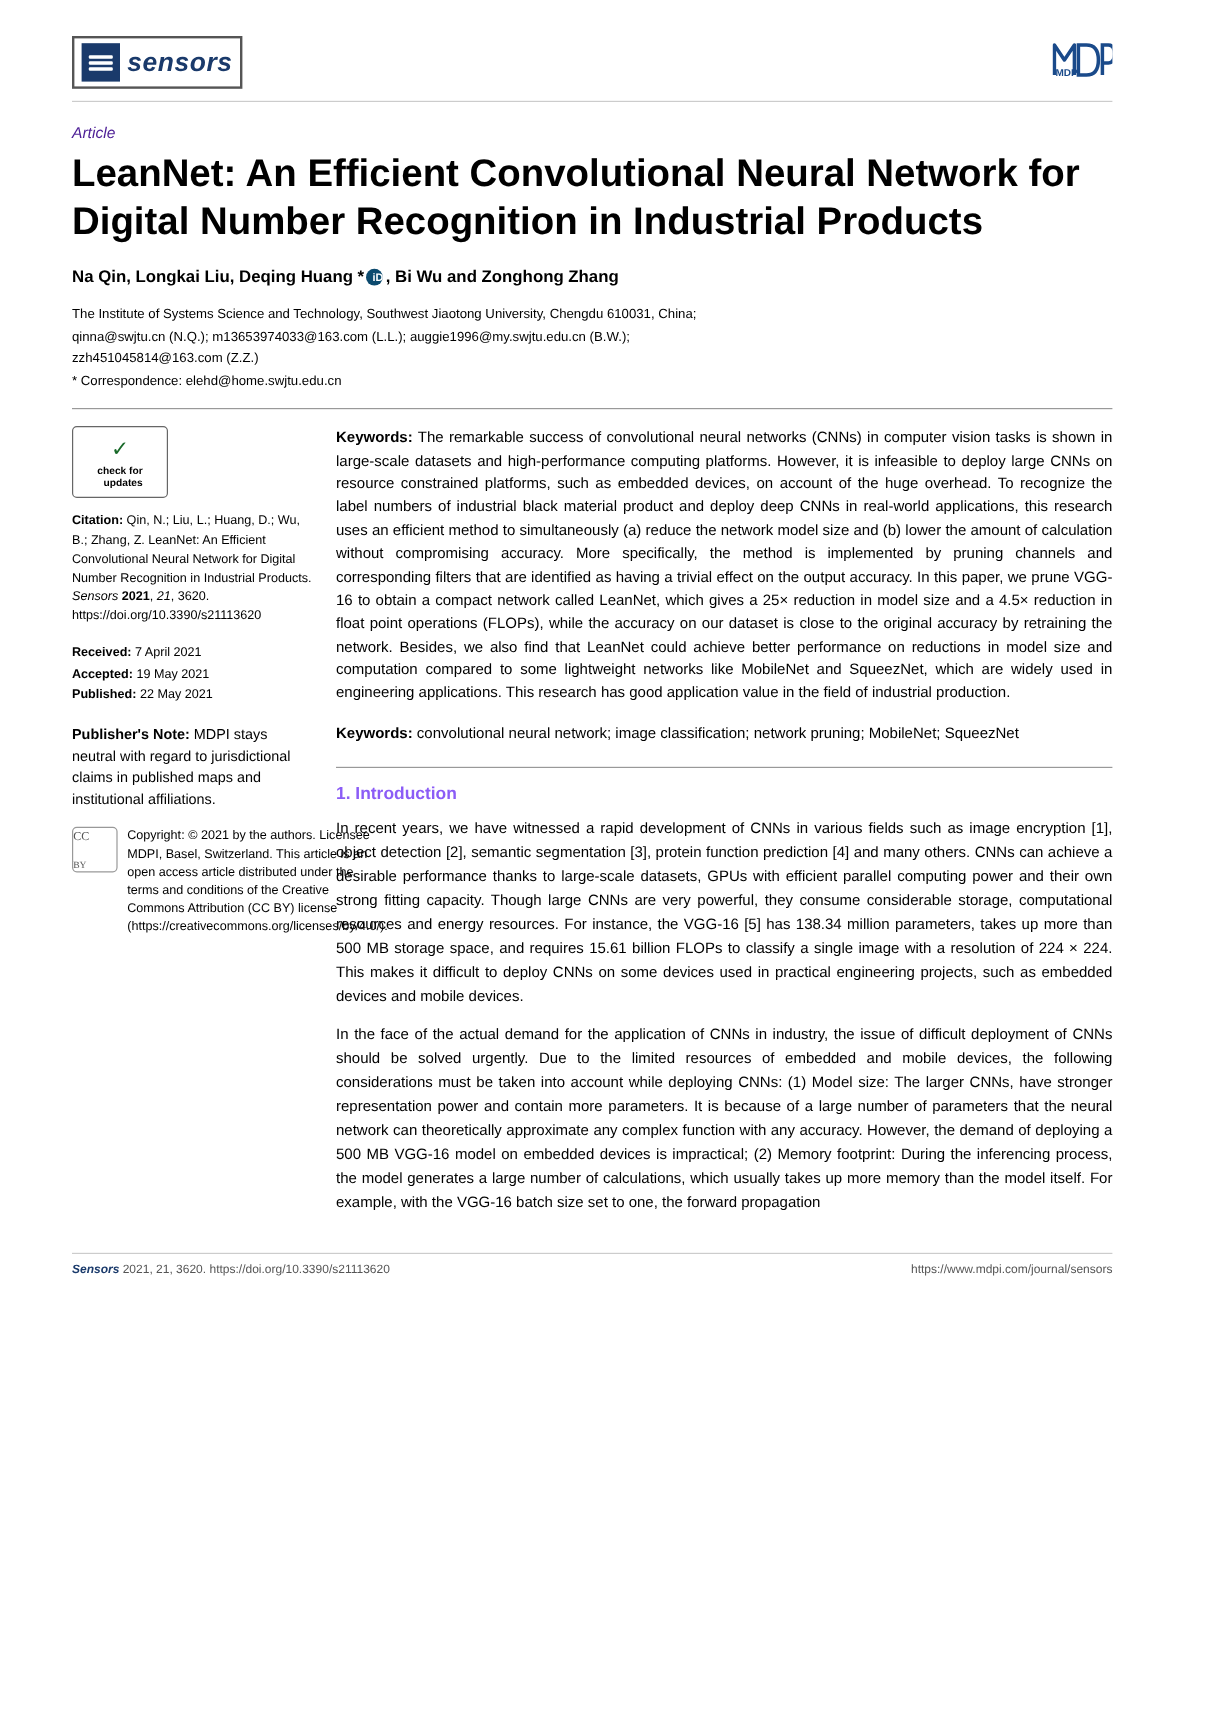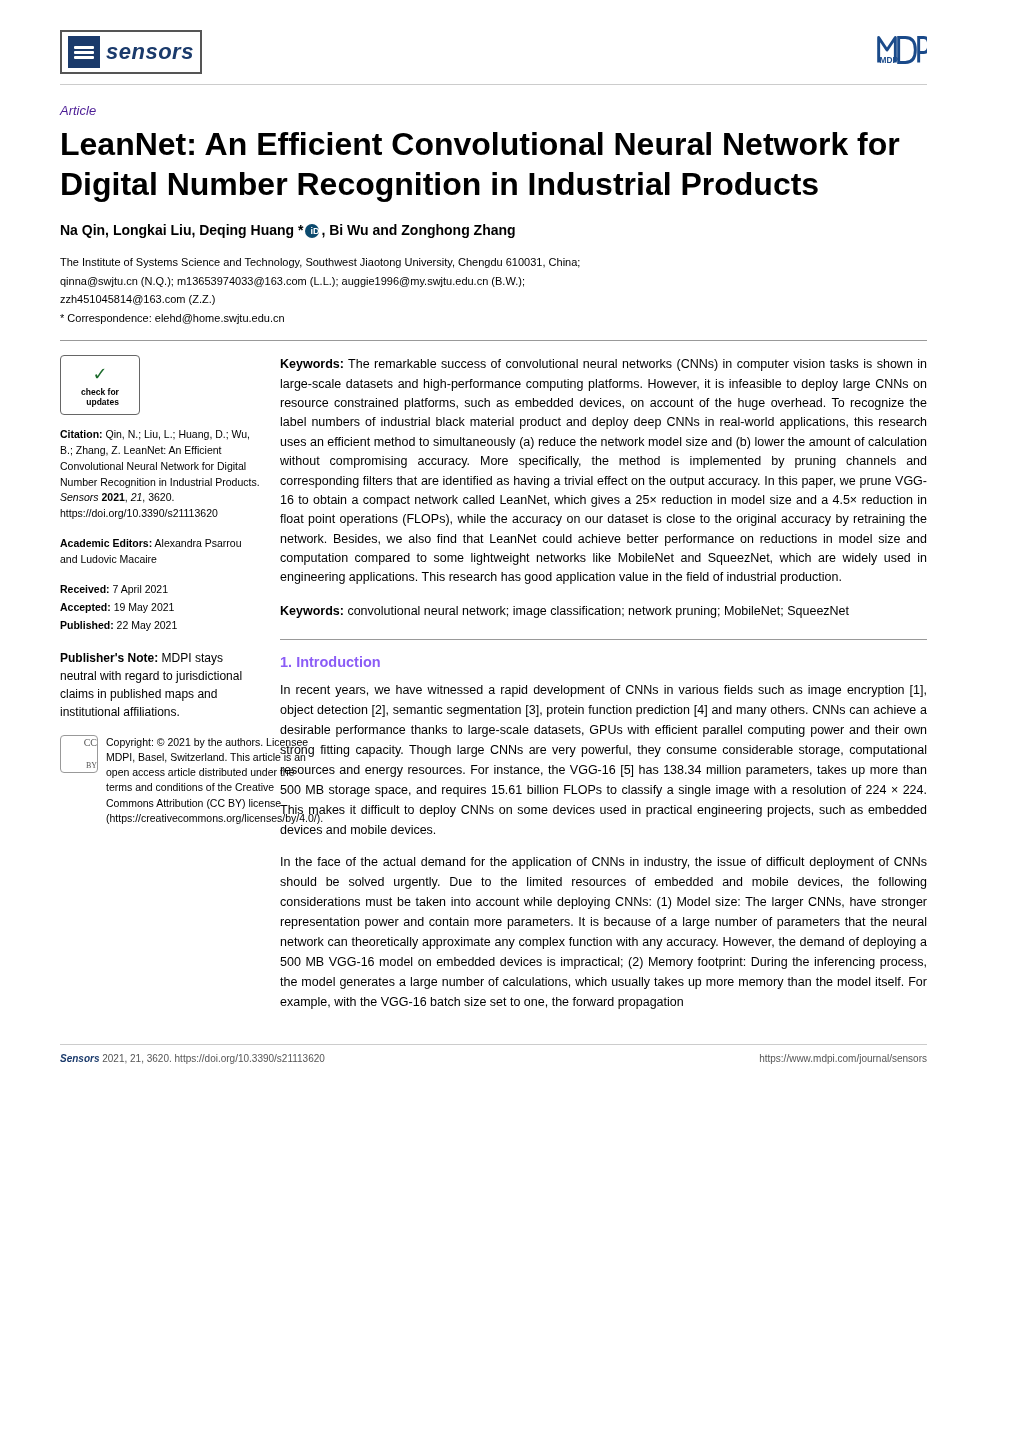--- a/index.html
+++ b/index.html
@@ -198,21 +198,21 @@
       align-items: flex-start;
       gap: 8px;
       margin-bottom: 10px;
     }
     .cc-icon {
       width: 38px;
       height: 38px;
       border: 1.5px solid #999;
       border-radius: 4px;
       display: flex;
-      align-items: flex-end;
+      align-items: flex-start;
       justify-content: center;
       font-size: 11px;
       color: #555;
       flex-shrink: 0;
       flex-direction: column;
       gap: 13px;
     }
     .cc-text {
       font-family: Arial, sans-serif;
       font-size: 10.5px;
@@ -338,24 +338,20 @@
         <div class="check-updates-text">
           <span>check for</span><br><span>updates</span>
         </div>
       </div>
 
       <div class="citation-block">
         <strong>Citation:</strong>
         <span> Qin, N.; Liu, L.; Huang, D.; Wu, B.; Zhang, Z. LeanNet: An Efficient Convolutional Neural Network for Digital Number Recognition in Industrial Products. <em>Sensors</em> <strong>2021</strong>, <em>21</em>, 3620. https://doi.org/10.3390/s21113620</span>
       </div>
 
-      <div class="academic-editors">
-        <strong>Academic Editors:</strong>
-        <span>Alexandra Psarrou and Ludovic Macaire</span>
-      </div>
 
       <div class="dates-block">
         <div>
           <strong>Received:</strong>
           <span>7 April 2021</span>
         </div>
         <div>
           <strong>Accepted:</strong>
           <span>19 May 2021</span>
         </div>

